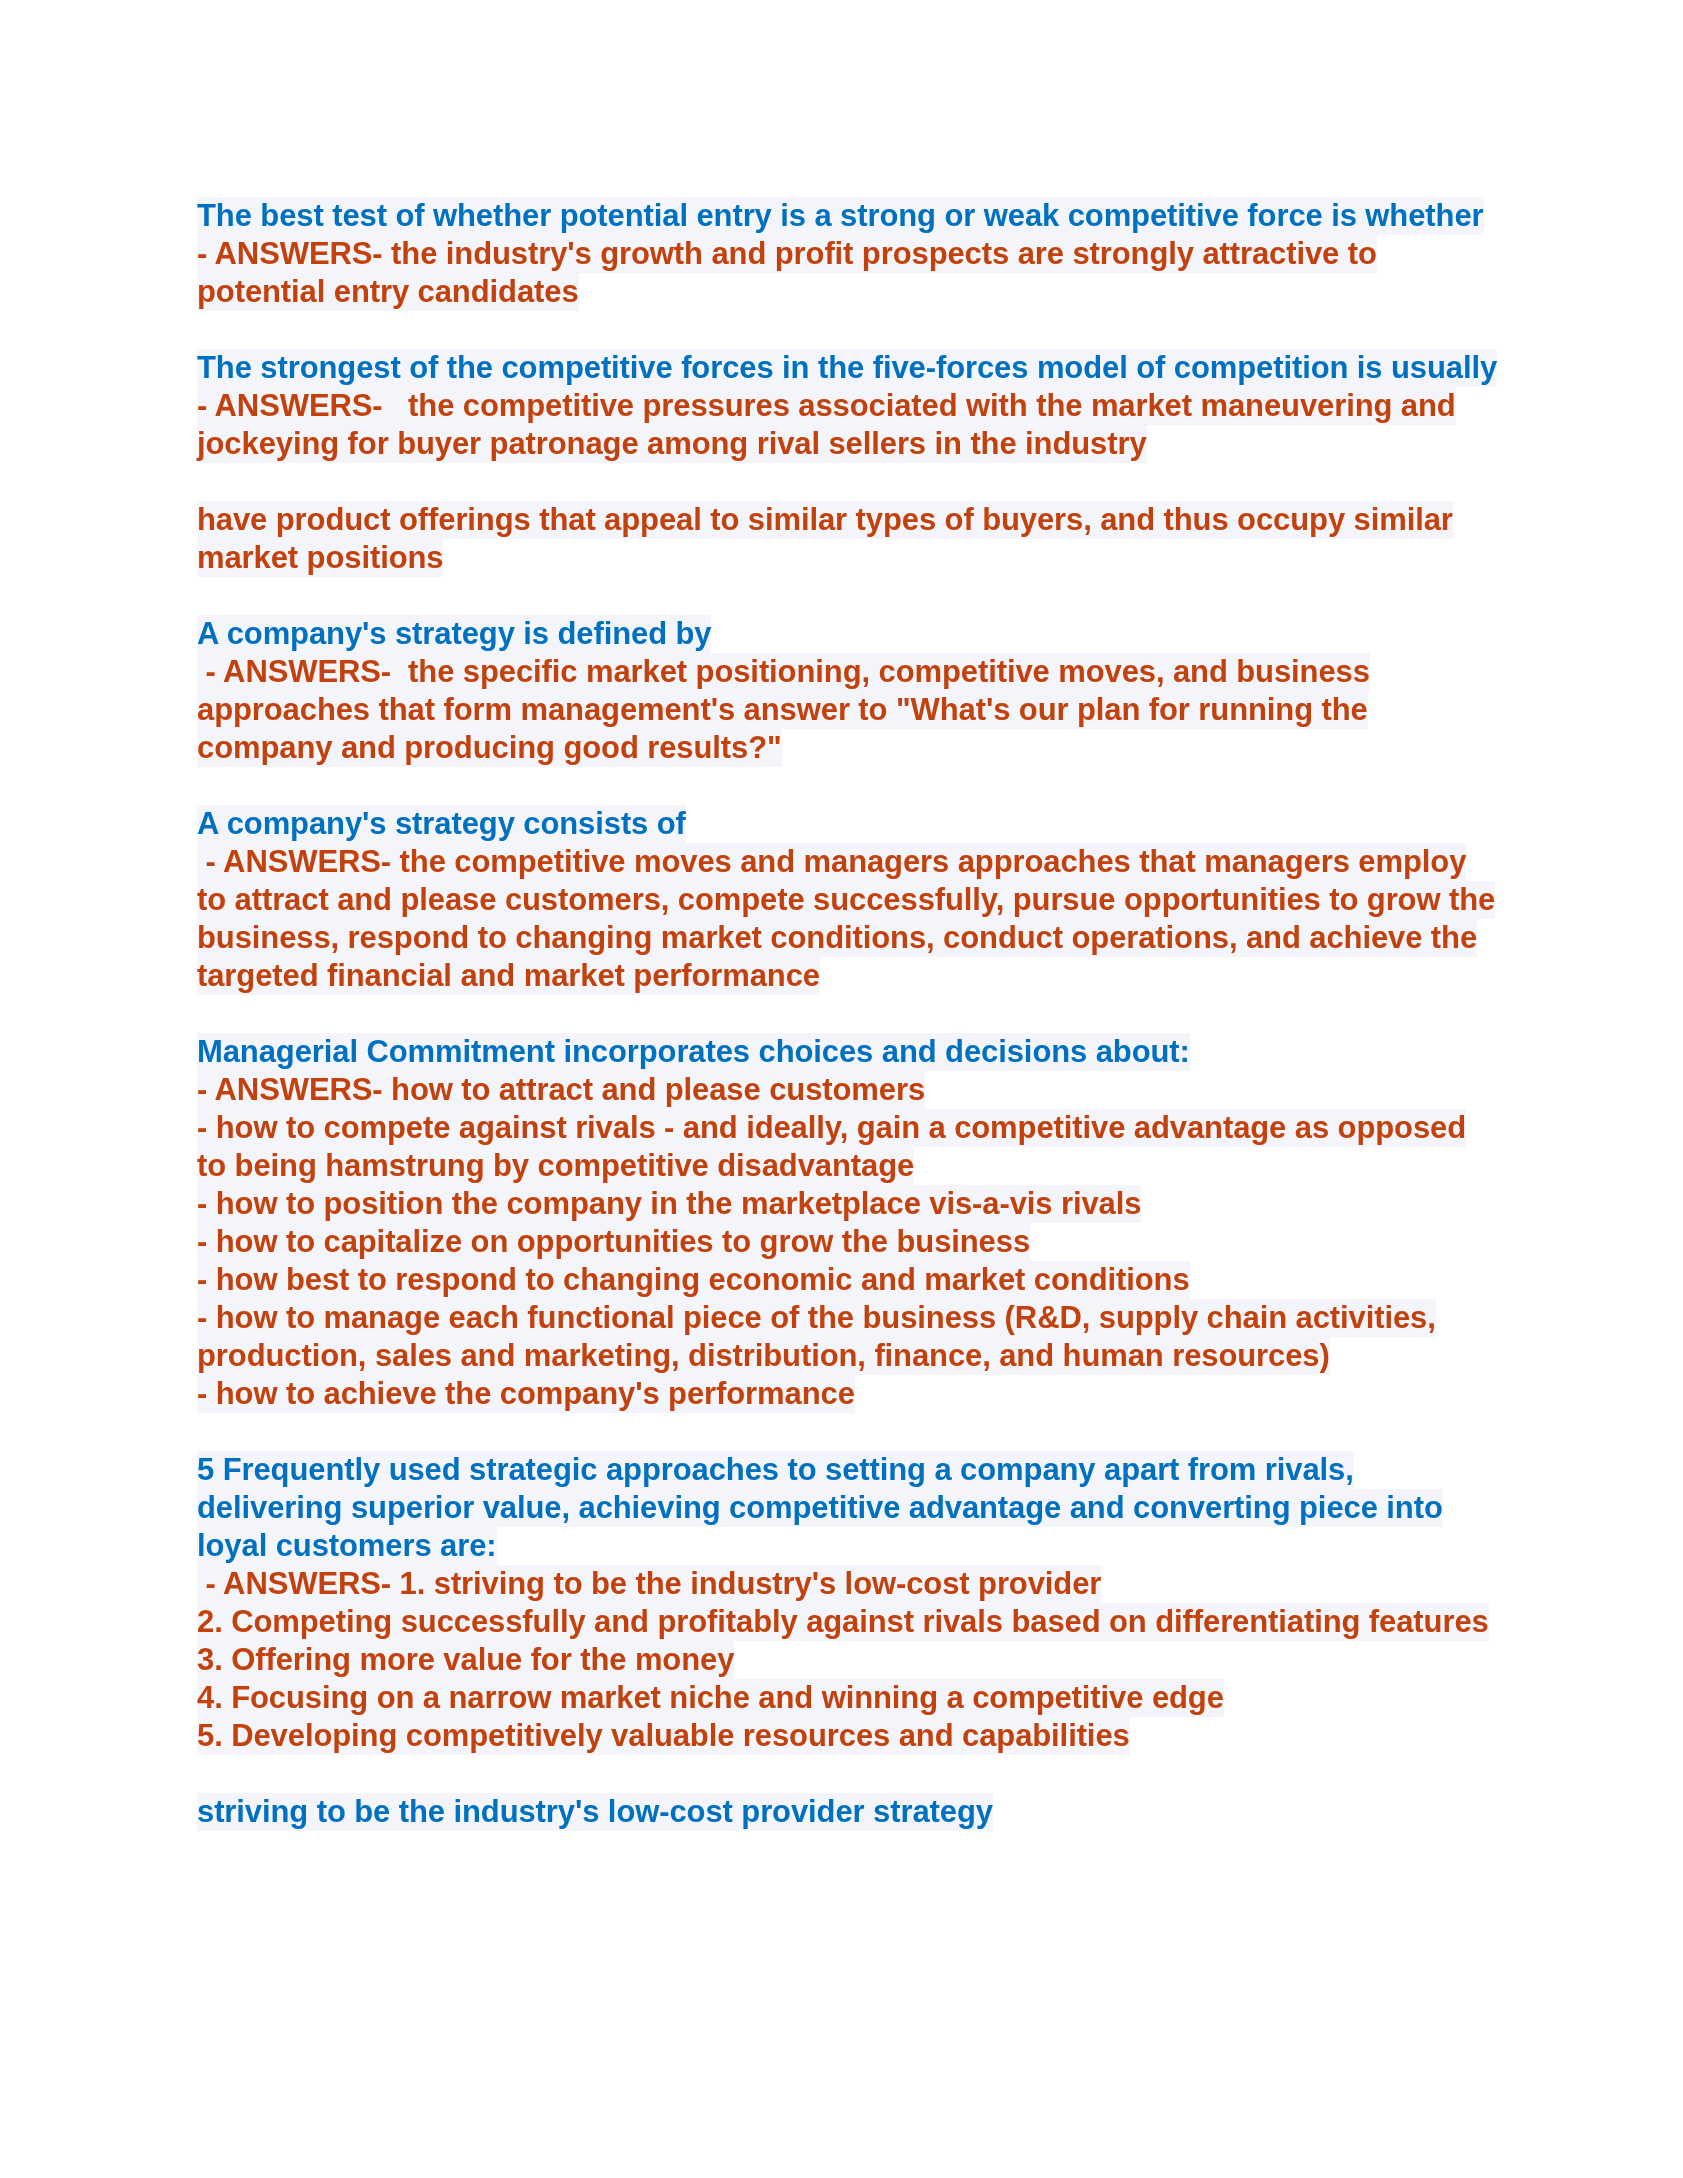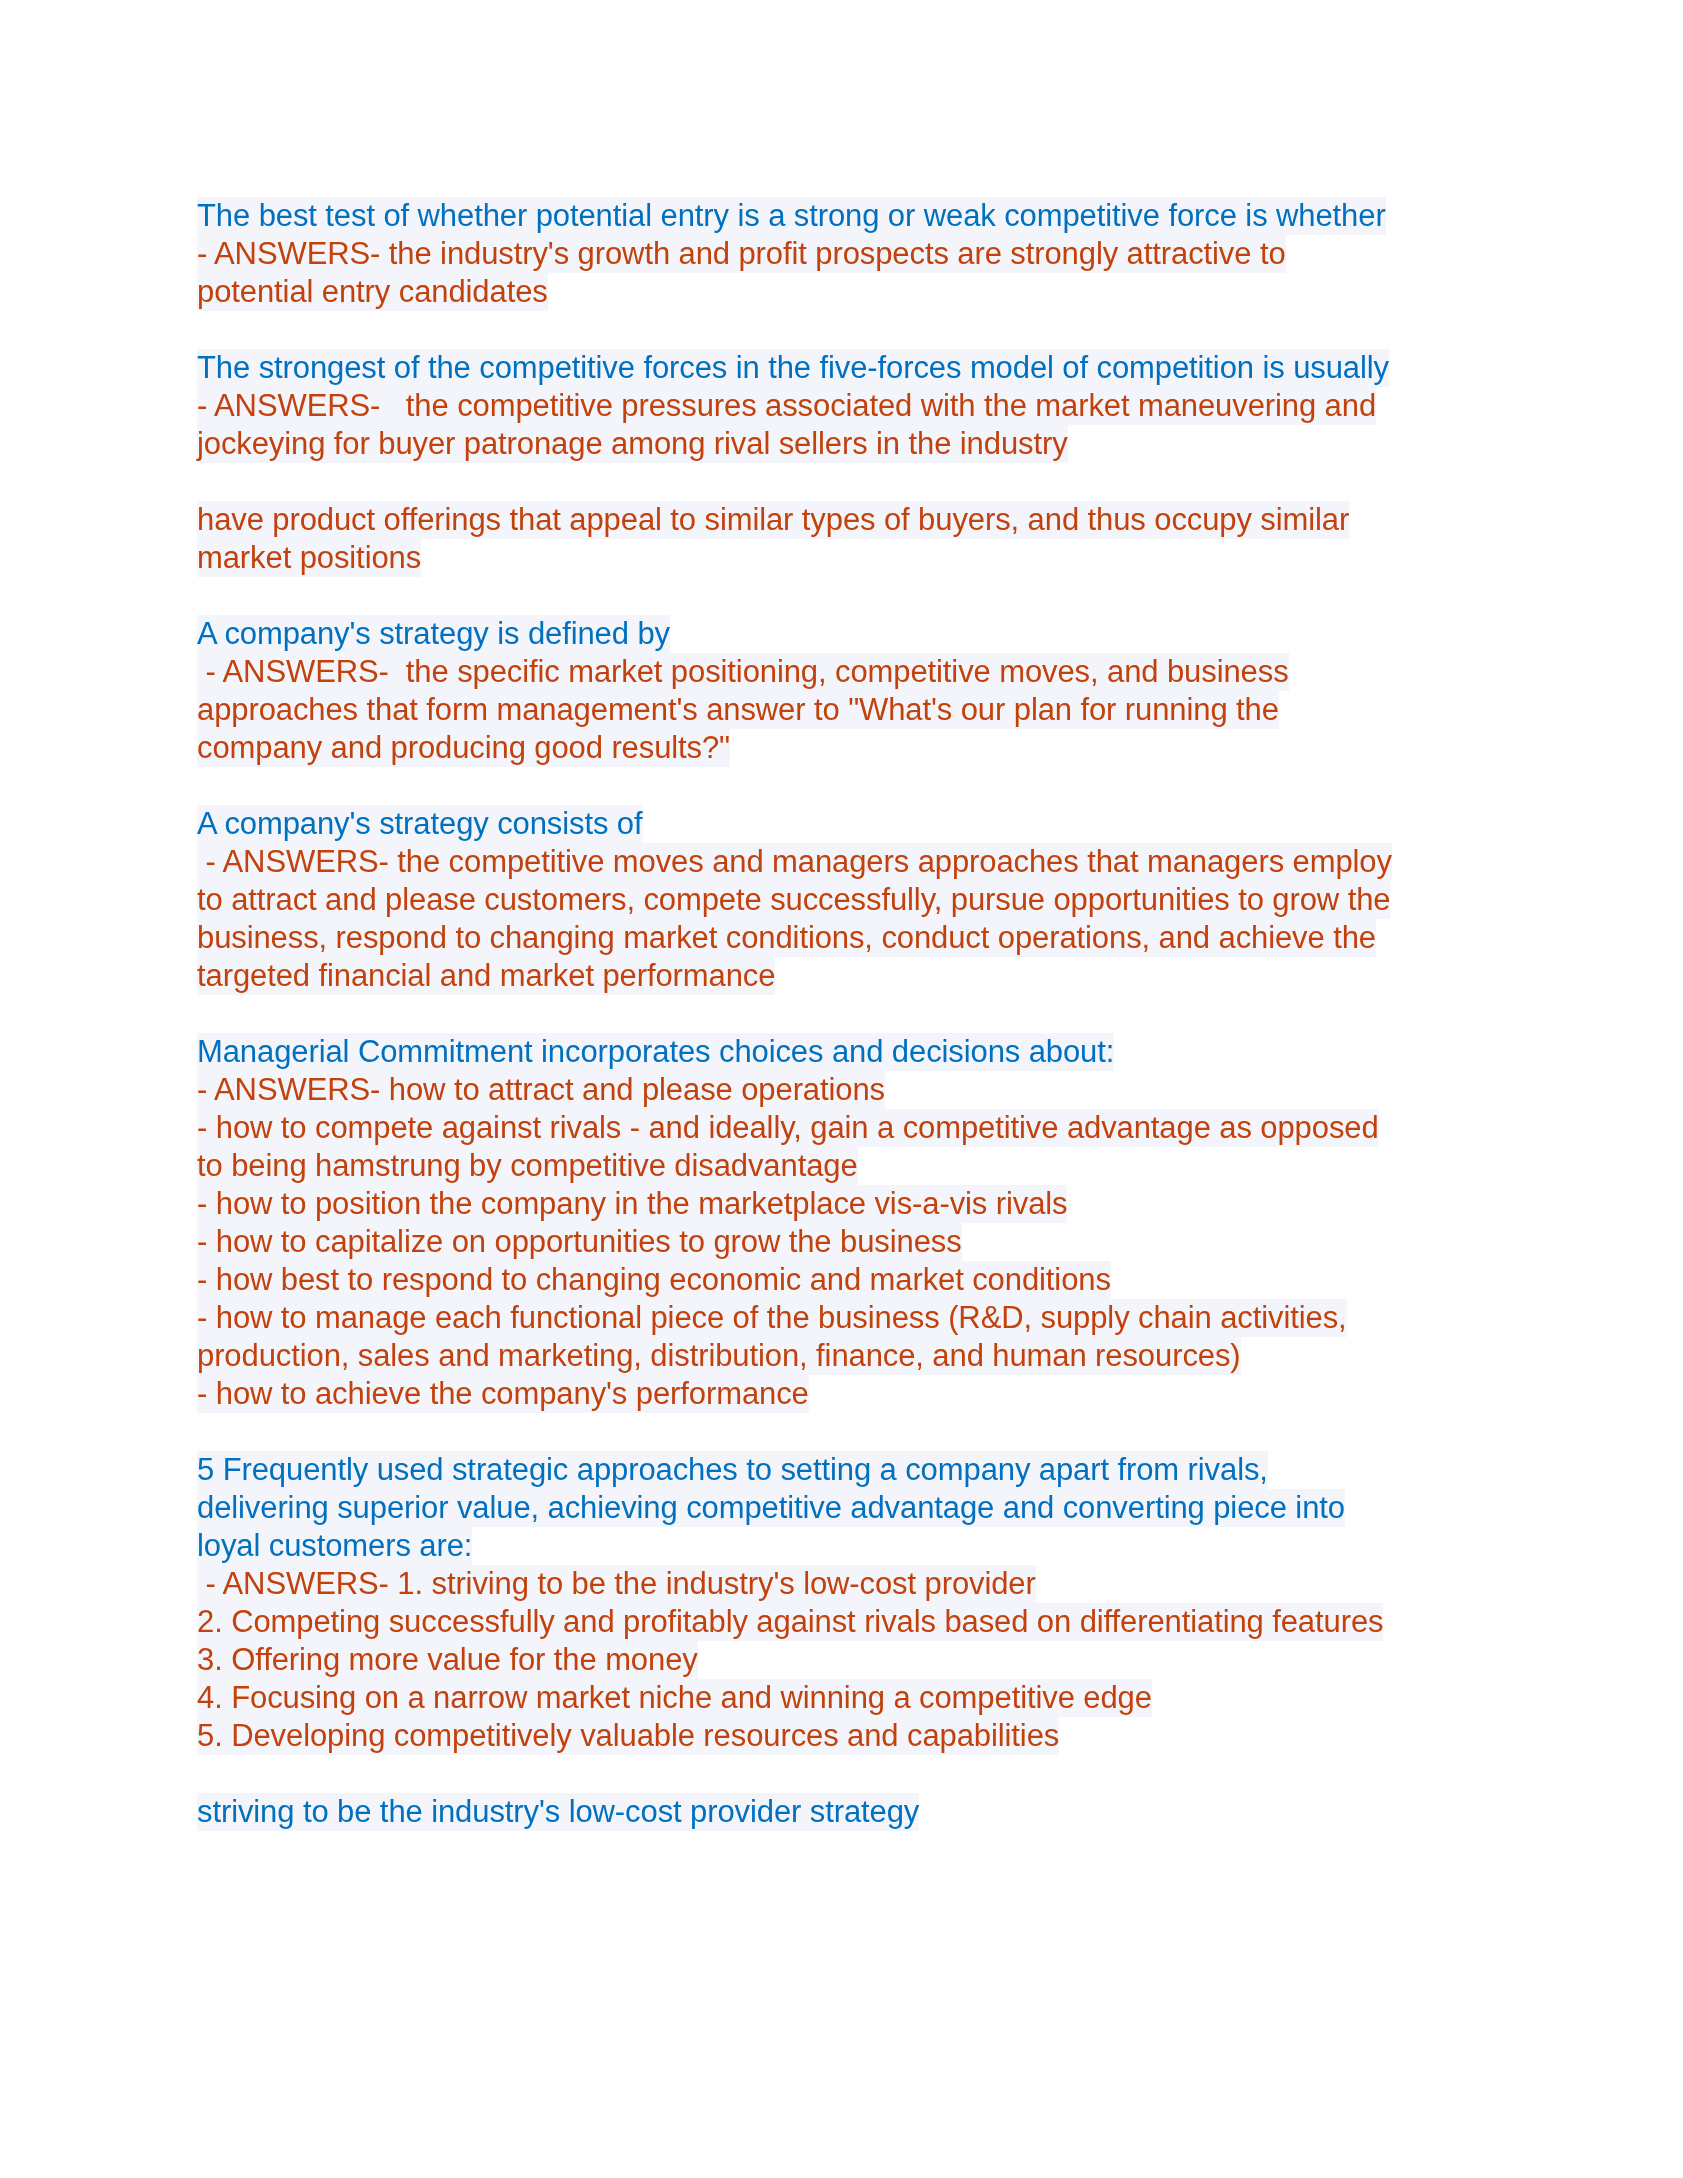--- a/index.html
+++ b/index.html
@@ -6,20 +6,21 @@
     body { width: 1683px; height: 2178px; position: relative; overflow: hidden; }
     .page {
       position: absolute;
       left: 197px;
       top: 197px;
       width: 1317px;
       font-family: "Liberation Sans", sans-serif;
       font-size: 31px;
       line-height: 38px;
       letter-spacing: -0.1px;
+      font-weight: bold;
     }
     .block { margin: 0 0 38px 0; }
     .line {
       display: table;
       white-space: pre;
       background: #f4f5fa;
       height: 38px;
     }
     .q { color: #0070c0; }
     .a { color: #c2410c; }
@@ -56,21 +57,21 @@
   <div class="block">
     <div class="line q">A company's strategy consists of</div>
     <div class="line a"> - ANSWERS- the competitive moves and managers approaches that managers employ</div>
     <div class="line a">to attract and please customers, compete successfully, pursue opportunities to grow the</div>
     <div class="line a">business, respond to changing market conditions, conduct operations, and achieve the</div>
     <div class="line a">targeted financial and market performance</div>
   </div>
 
   <div class="block">
     <div class="line q">Managerial Commitment incorporates choices and decisions about:</div>
-    <div class="line a">- ANSWERS- how to attract and please operations</div>
+    <div class="line a">- ANSWERS- how to attract and please customers</div>
     <div class="line a">- how to compete against rivals - and ideally, gain a competitive advantage as opposed</div>
     <div class="line a">to being hamstrung by competitive disadvantage</div>
     <div class="line a">- how to position the company in the marketplace vis-a-vis rivals</div>
     <div class="line a">- how to capitalize on opportunities to grow the business</div>
     <div class="line a">- how best to respond to changing economic and market conditions</div>
     <div class="line a">- how to manage each functional piece of the business (R&amp;D, supply chain activities,</div>
     <div class="line a">production, sales and marketing, distribution, finance, and human resources)</div>
     <div class="line a">- how to achieve the company's performance</div>
   </div>
 

